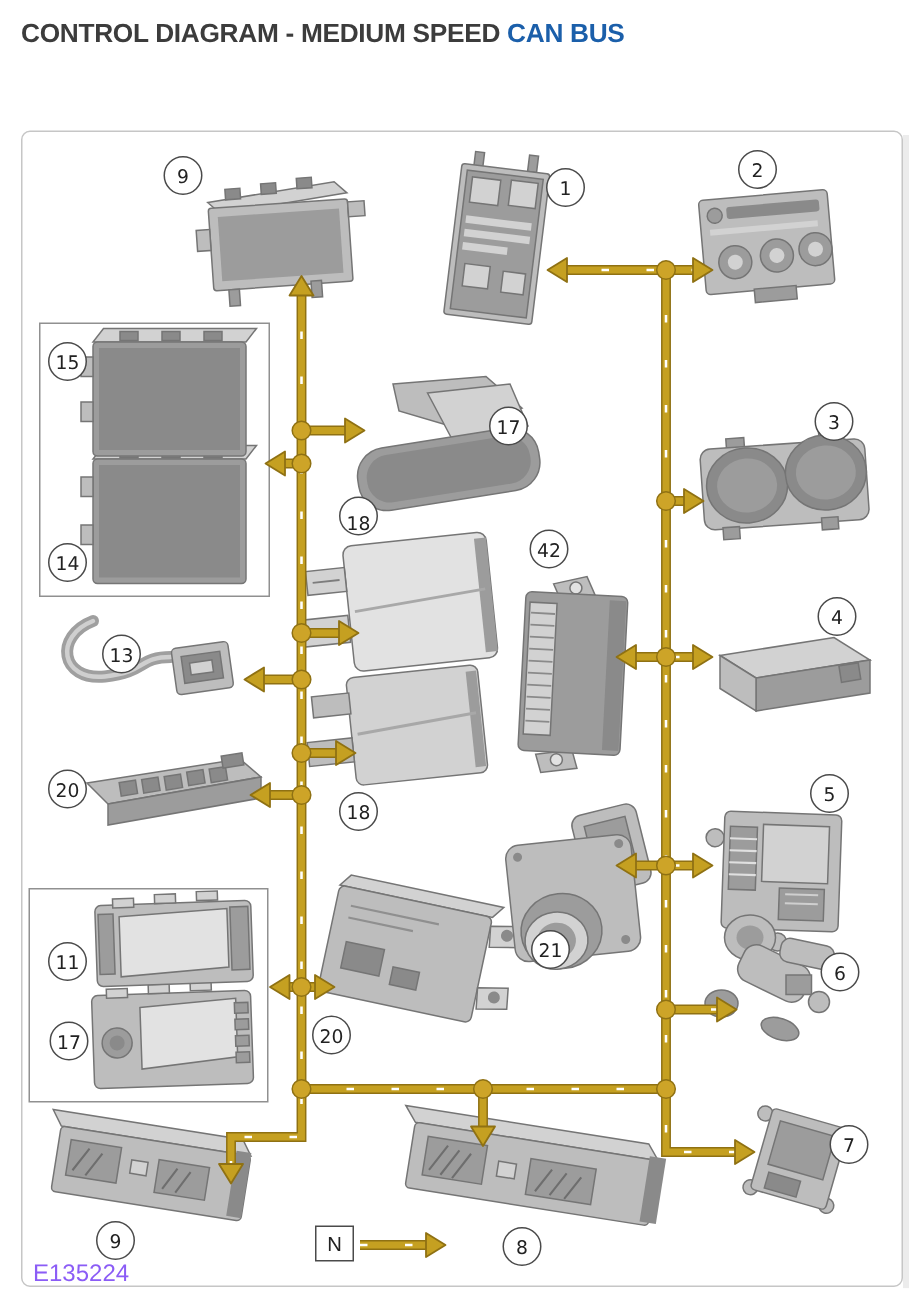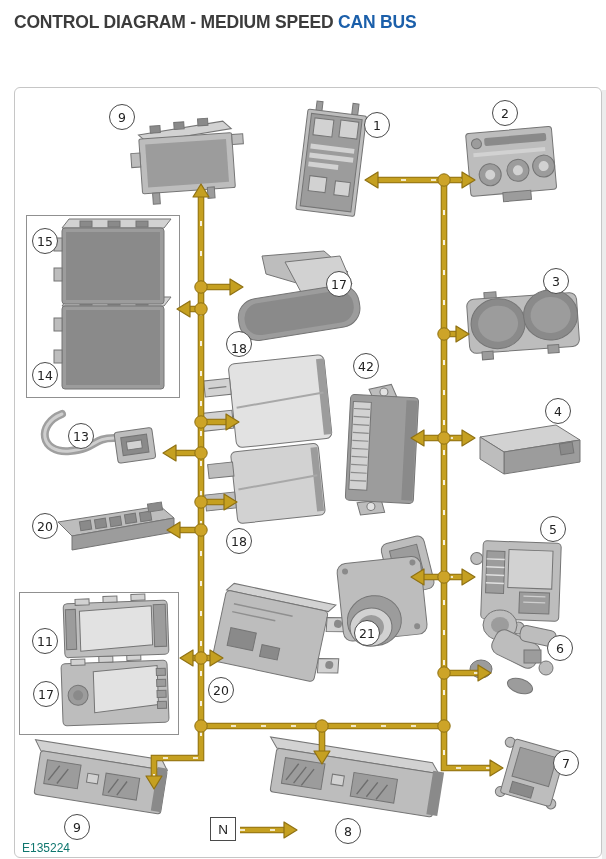--- a/index.html
+++ b/index.html
@@ -12,21 +12,21 @@
          border:1px solid #c6c6c6;border-radius:6px;background:#fff;}
   #edge-strip{position:absolute;left:602px;top:90px;width:4px;height:769px;background:#ececec;}
   #bus-svg{position:absolute;left:0;top:0;width:606px;height:859px;}
   .callout{position:absolute;width:26px;height:26px;border:1.4px solid #4a4a4a;border-radius:50%;
            background:#fff;display:flex;align-items:center;justify-content:center;
            font-family:"DejaVu Sans",sans-serif;font-size:12.5px;color:#222;box-sizing:border-box;}
   .groupbox{position:absolute;border:1px solid #909090;background:transparent;}
   #n-box{position:absolute;left:210px;top:817px;width:26px;height:24px;border:1.2px solid #4a4a4a;
          background:#fff;display:flex;align-items:center;justify-content:center;
          font-size:13.5px;color:#222;box-sizing:border-box;}
-  #figure-code{position:absolute;left:22px;top:841px;font-size:12px;color:#0f766e;}
+  #figure-code{position:absolute;left:22px;top:841px;font-size:16px;color:#8b5cf6;}
   
   .bus-dark{stroke:#8f7113;stroke-width:6.6;fill:none;}
   .bus-gold{stroke:#c5a021;stroke-width:4.6;fill:none;}
   .bus-dash{stroke:#ffffff;stroke-width:1.7;fill:none;stroke-dasharray:5 25;}
   
   .ol{stroke:#757575;stroke-width:1;}
   .f-lt{fill:#d2d2d2;} .f-md{fill:#bdbdbd;} .f-dk{fill:#9c9c9c;} .f-dd{fill:#8a8a8a;}
   .f-wt{fill:#e2e2e2;}
 </style>
 </head>

